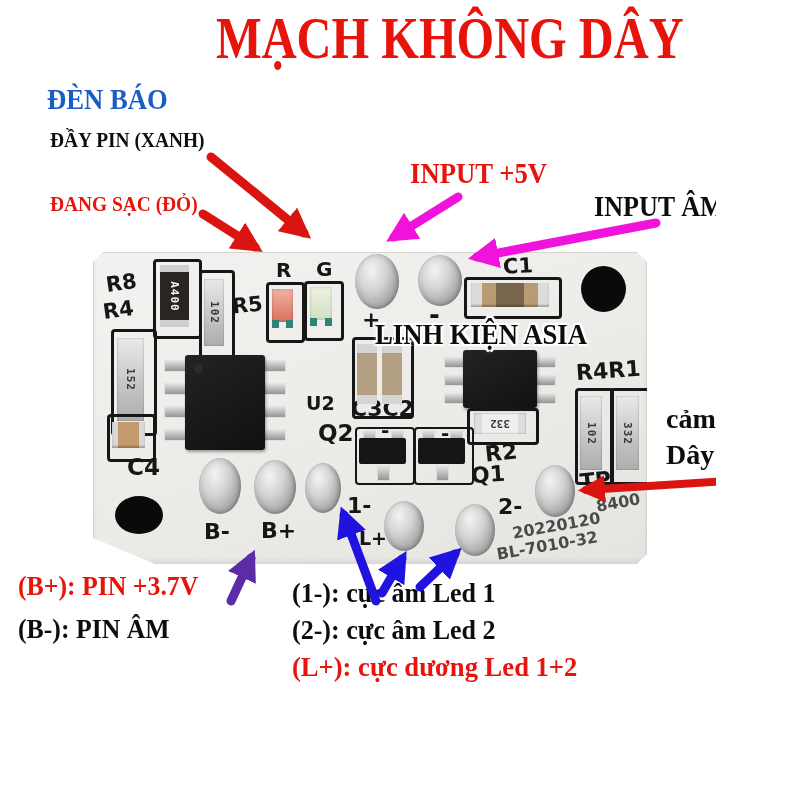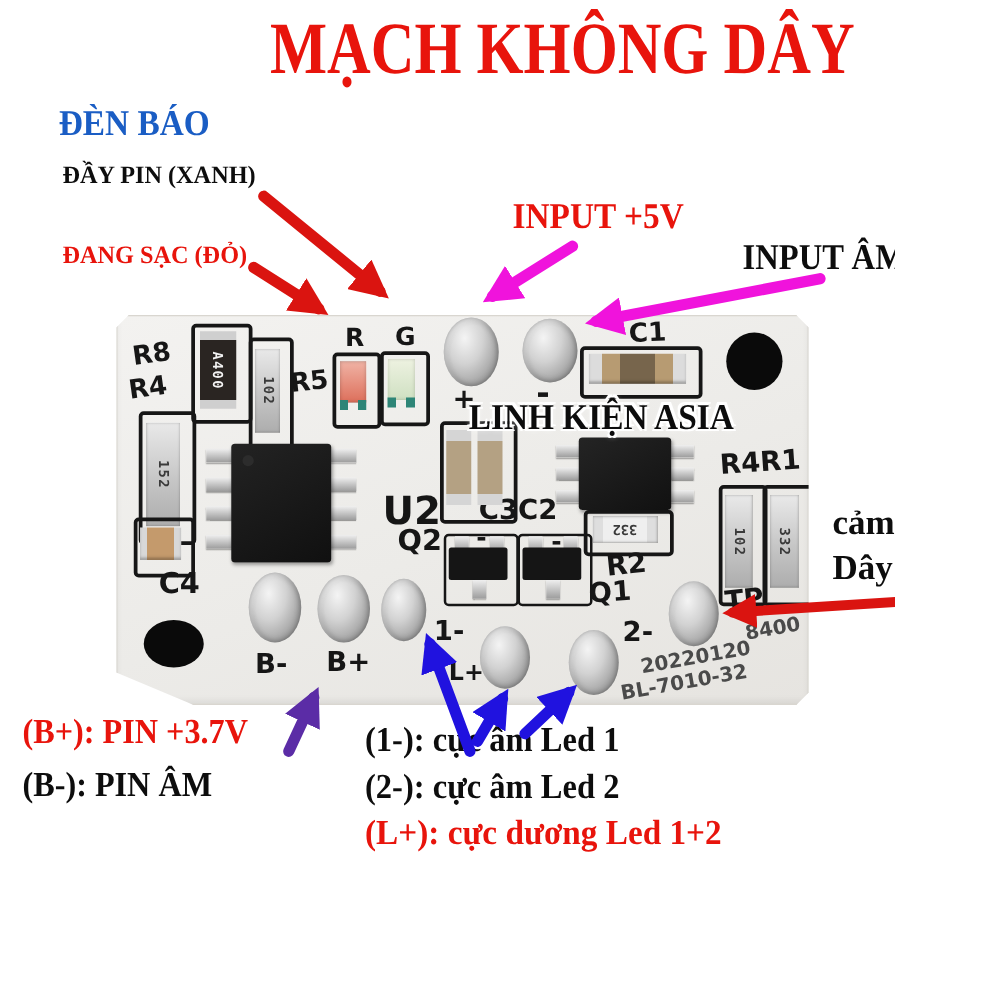--- a/index.html
+++ b/index.html
@@ -58,23 +58,23 @@
   <div class="lbl red" style="left:292px;top:651px;font-size:28px;transform:scaleX(.95);">(L+): cực dương Led 1+2</div>
 
   <div class="board">
 
     <div class="sk" style="left:13px;top:21px;font-size:21px;transform:rotate(-8deg);">R8</div>
     <div class="sk" style="left:10px;top:48px;font-size:21px;transform:rotate(-8deg);">R4</div>
     <div class="sk" style="left:139px;top:43px;font-size:21px;transform:rotate(-6deg);">R5</div>
     <div class="sk" style="left:183px;top:8px;font-size:20px;">R</div>
     <div class="sk" style="left:223px;top:7px;font-size:20px;">G</div>
     <div class="sk" style="left:410px;top:4px;font-size:21px;transform:rotate(-3deg);">C1</div>
-    <div class="sk" style="left:213px;top:142px;font-size:31px;">U2</div>
+    <div class="sk" style="left:213px;top:142px;font-size:19px;">U2</div>
     <div class="sk" style="left:225px;top:170px;font-size:23px;">Q2</div>
-    <div class="sk" style="left:258px;top:146px;font-size:22px;margin-left:32px;">C3C2</div>
+    <div class="sk" style="left:258px;top:146px;font-size:22px;">C3C2</div>
     <div class="sk" style="left:392px;top:190px;font-size:22px;transform:rotate(-6deg);">R2</div>
     <div class="sk" style="left:378px;top:212px;font-size:22px;transform:rotate(-4deg);">Q1</div>
     <div class="sk" style="left:483px;top:108px;font-size:22px;transform:rotate(-4deg);">R4R1</div>
     <div class="sk" style="left:34px;top:204px;font-size:23px;">C4</div>
     <div class="sk" style="left:269px;top:57px;font-size:22px;">+</div>
     <div class="sk" style="left:336px;top:50px;font-size:26px;">-</div>
     <div class="sk" style="left:288px;top:168px;font-size:20px;">-</div>
     <div class="sk" style="left:348px;top:171px;font-size:20px;">-</div>
     <div class="sk" style="left:111px;top:269px;font-size:22px;">B-</div>
     <div class="sk" style="left:168px;top:268px;font-size:22px;">B+</div>

